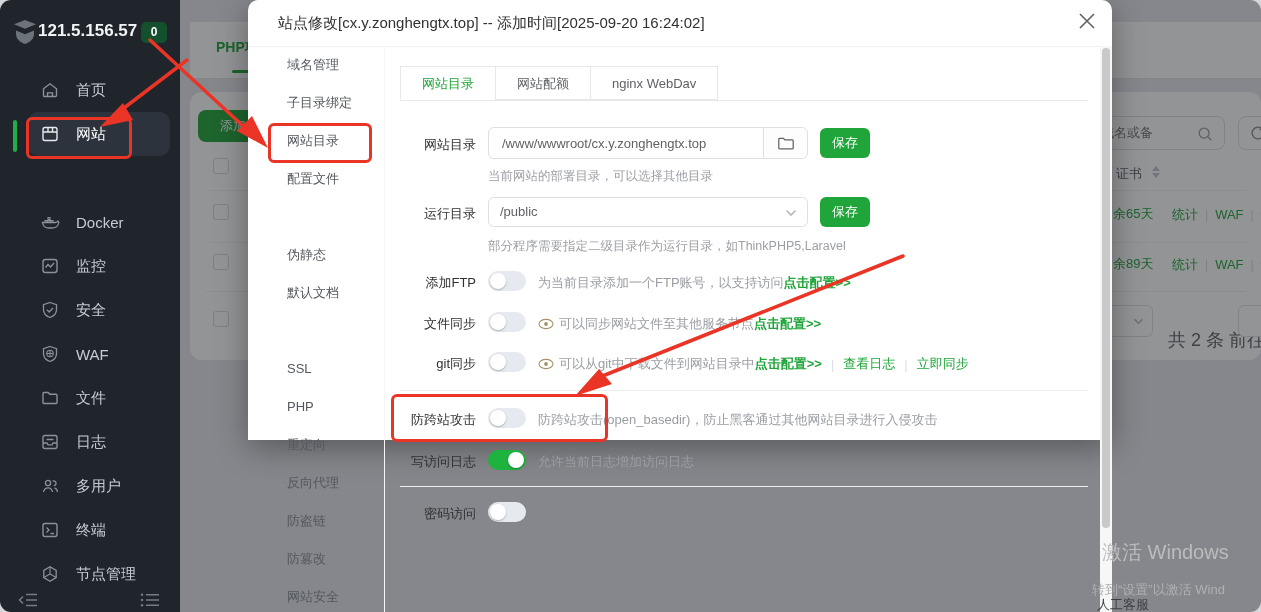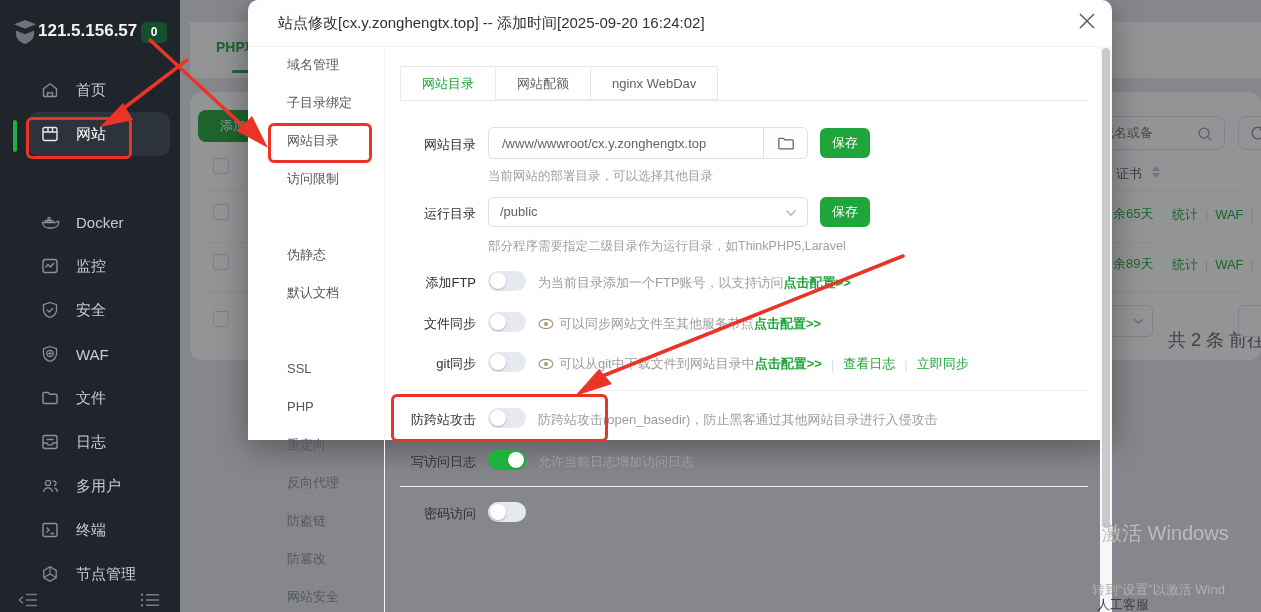--- a/index.html
+++ b/index.html
@@ -1,17 +1,17 @@
 <!DOCTYPE html>
 <html><head>
 <meta charset="utf-8">
 <style>
   html,body{margin:0;padding:0;background:#d4d6da;}
   #app{position:relative;width:1261px;height:612px;overflow:hidden;
-       font-family:"Liberation Sans","DejaVu Sans",sans-serif;background:#e4e7ec;}
+       font-family:"Liberation Sans","DejaVu Sans",sans-serif;background:#e4e7ec;border-radius:11px;}
   .abs{position:absolute;}
   
   .sidebar{position:absolute;left:0;top:0;width:180px;height:612px;background:#20252b;z-index:5;}
   .sb-ip{position:absolute;left:38px;top:21px;font-size:17px;font-weight:bold;color:#f2f3f5;}
   .sb-badge{position:absolute;left:141px;top:22px;width:26px;height:21px;border-radius:5px;
             background:#14502e;color:#fff;font-size:12px;font-weight:bold;text-align:center;line-height:21px;}
   .sb-item{position:absolute;left:28px;width:142px;height:44px;display:flex;align-items:center;
            padding-left:12px;box-sizing:border-box;color:#c6cbd2;font-size:15px;cursor:pointer;}
   .sb-item .ic{width:20px;height:20px;color:#8b919a;margin-right:16px;flex:none;}
   .sb-item.active{background:#2c333d;border-radius:10px;color:#fff;}
@@ -82,21 +82,21 @@
   .glink2{color:#20a53a;cursor:pointer;}
   .lsep{color:#dcdee2;margin:0 9px;}
   .eye{width:16px;height:12px;margin-right:5px;flex:none;}
   .m-div{position:absolute;left:152px;width:688px;height:1px;background:#efefef;}
   .m-scroll-track{position:absolute;left:852px;top:46px;width:12px;height:566px;background:#f7f7f7;}
   .m-scroll-thumb{position:absolute;left:854px;top:48px;width:8px;height:480px;border-radius:4px;background:#c9c9c9;}
   
   .anno{position:absolute;left:0;top:0;width:1261px;height:612px;z-index:40;pointer-events:none;}
   .redbox{position:absolute;border:3px solid #ea3526;border-radius:6px;box-sizing:border-box;}
   
-  .wm1{position:absolute;left:1102px;top:520px;font-size:20px;color:#bcbcbc;z-index:50;white-space:nowrap;}
+  .wm1{position:absolute;left:1102px;top:539px;font-size:20px;color:#bcbcbc;z-index:50;white-space:nowrap;}
   .wm2{position:absolute;left:1092px;top:581px;font-size:13px;color:#b0b0b0;z-index:50;white-space:nowrap;}
   .kefu{position:absolute;left:1097px;top:596px;font-size:13px;color:#3a3e42;z-index:45;white-space:nowrap;}
 </style>
 </head>
 <body>
 
 <div id="app">
 
   <div class="sidebar">
     <svg class="abs" style="left:12px;top:19px;width:26px;height:26px" viewBox="0 0 26 26" fill="#6d737b">
@@ -260,21 +260,21 @@
       <svg viewBox="0 0 22 22" style="width:22px;height:22px">
         <path d="M4 4l14 14M18 4L4 18" stroke="#606266" stroke-width="1.6"></path>
         </svg>
     </div>
     <div class="m-head-line"></div>
 
     <div class="m-rail"></div>
     <div class="m-menu-item" style="top:46px">域名管理</div>
     <div class="m-menu-item" style="top:84px">子目录绑定</div>
     <div class="m-menu-item" style="top:122px">网站目录</div>
-    <div class="m-menu-item" style="top:160px">访问限制</div>
+    <div class="m-menu-item" style="top:160px">配置文件</div>
     <div class="m-menu-item" style="top:236px">伪静态</div>
     <div class="m-menu-item" style="top:274px">默认文档</div>
     <div class="m-menu-item" style="top:350px">SSL</div>
     <div class="m-menu-item" style="top:388px">PHP</div>
     <div class="m-menu-item" style="top:426px">重定向</div>
     <div class="m-menu-item" style="top:464px">反向代理</div>
     <div class="m-menu-item" style="top:502px">防盗链</div>
     <div class="m-menu-item" style="top:540px">防篡改</div>
     <div class="m-menu-item" style="top:578px">网站安全</div>
 

